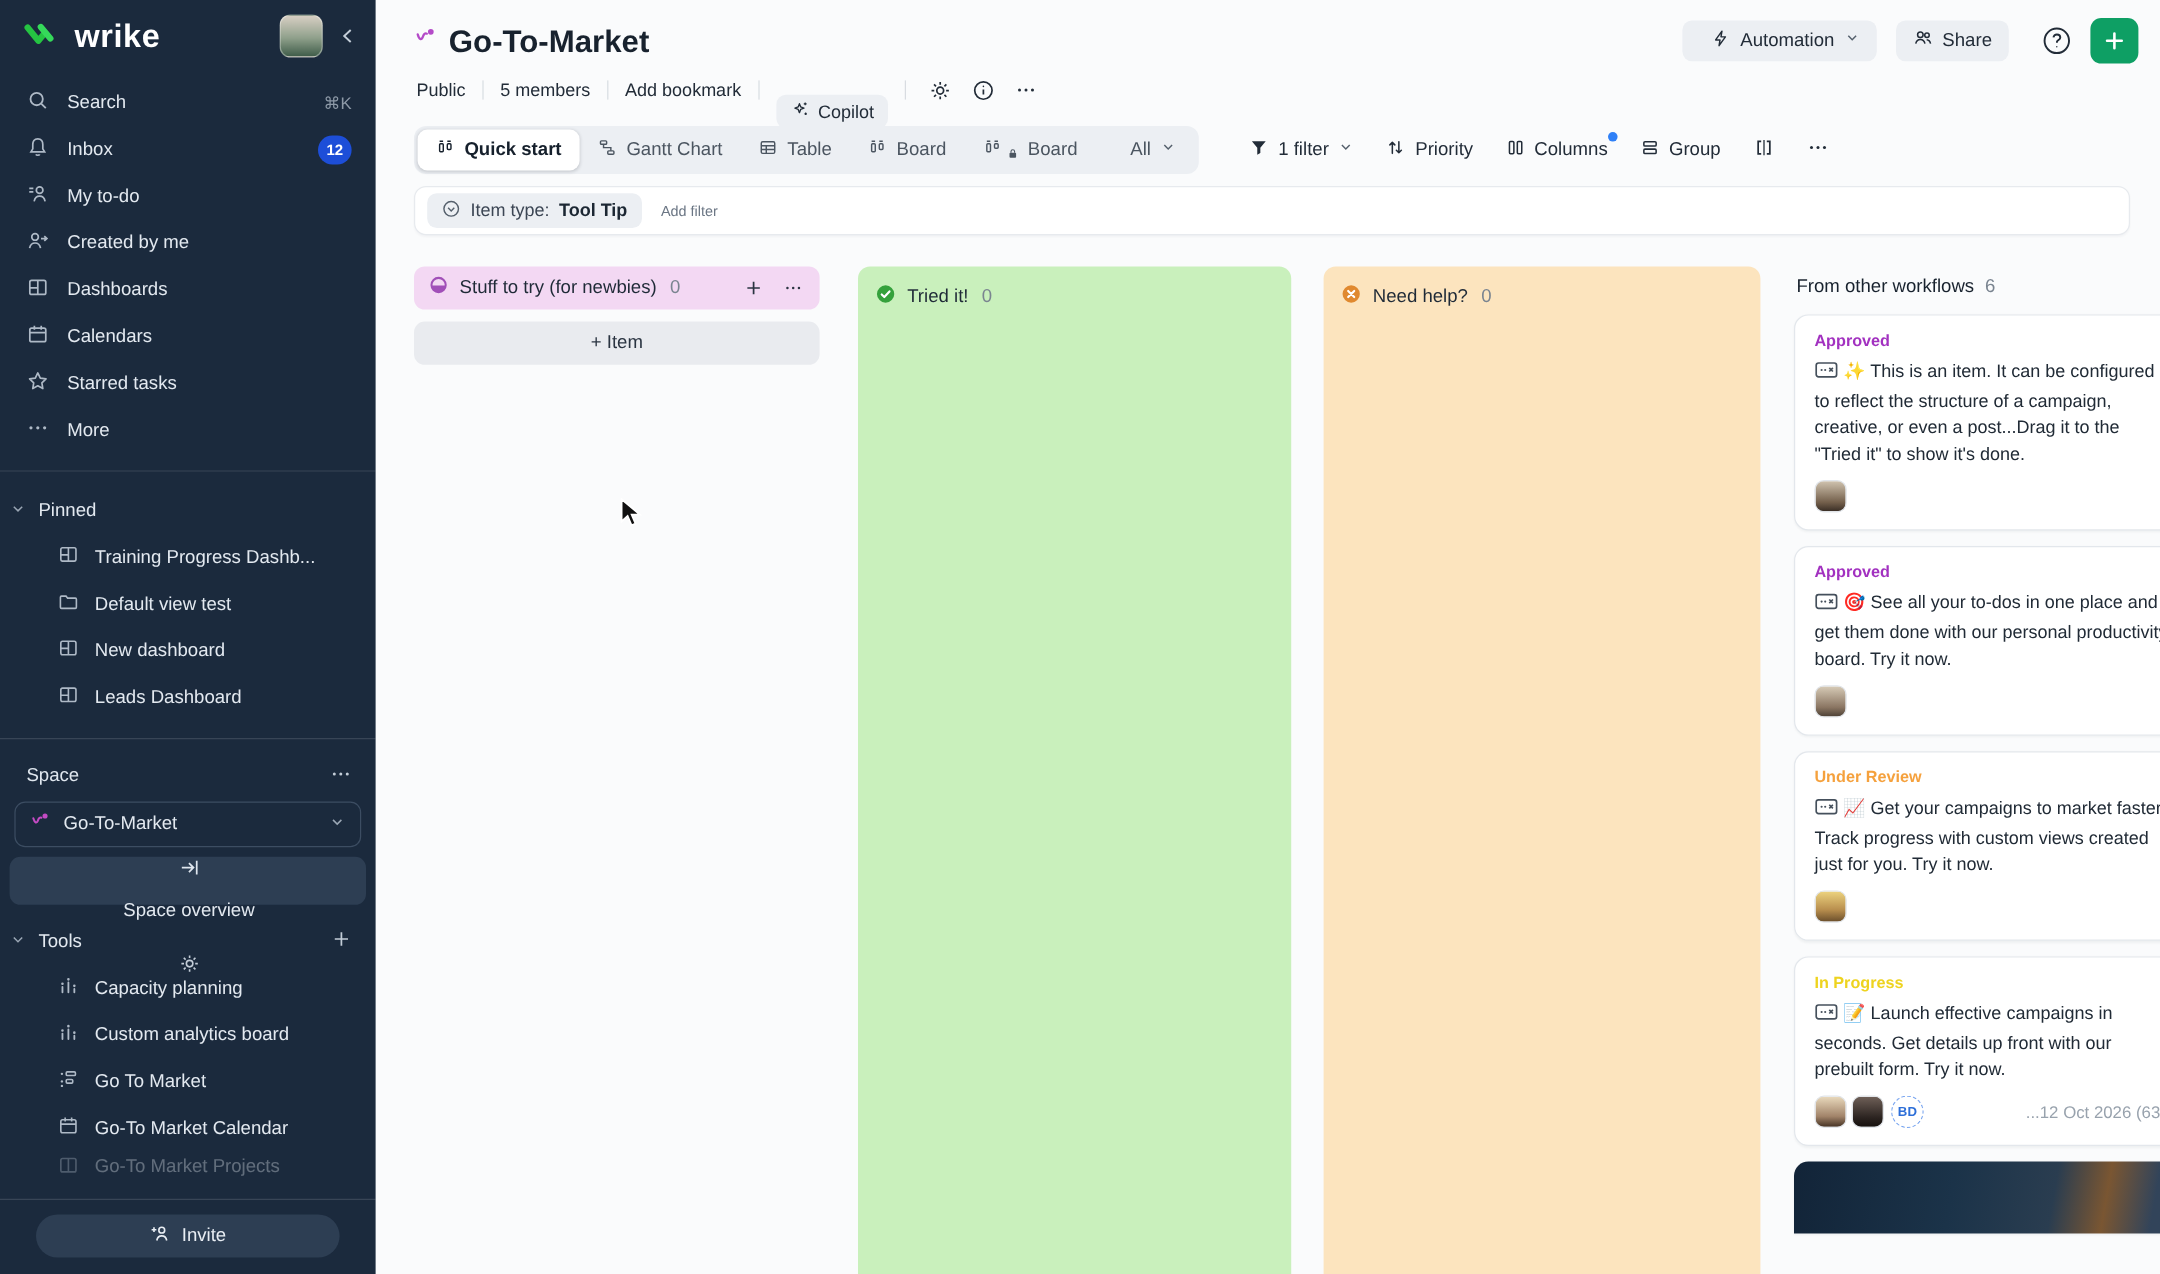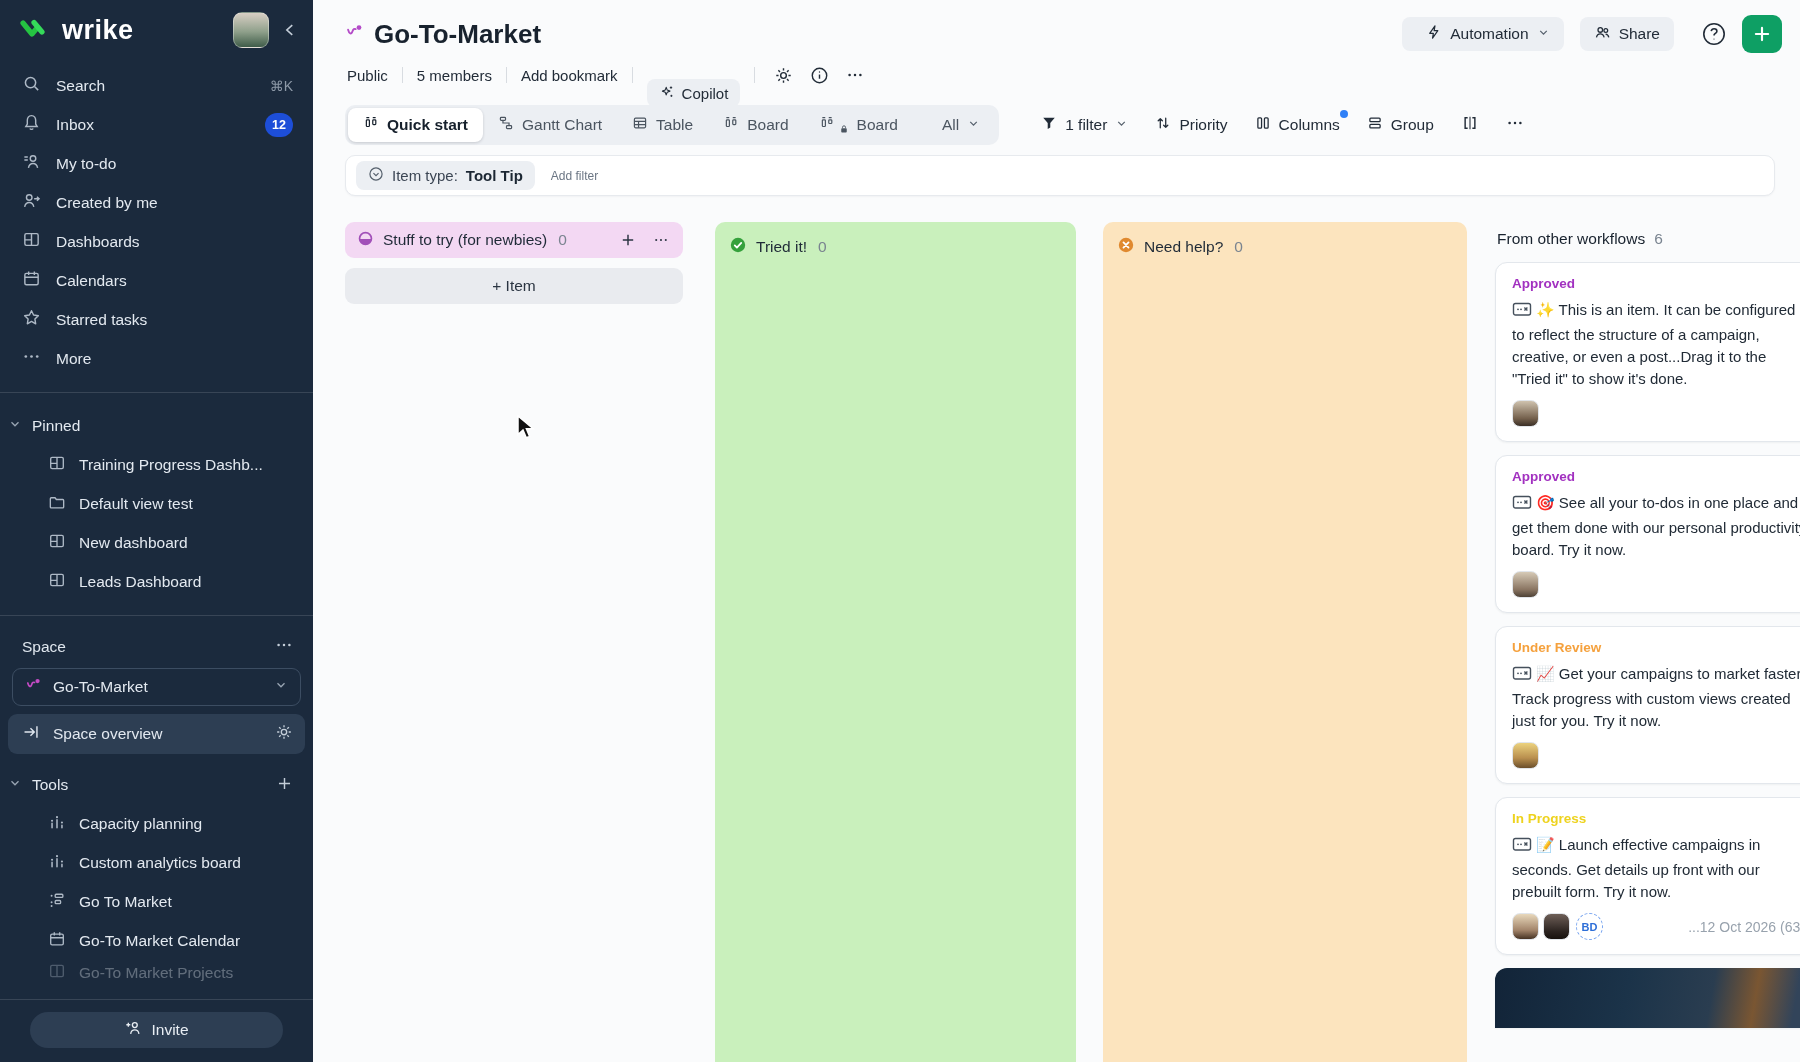--- a/index.html
+++ b/index.html
@@ -21,21 +21,21 @@
   .badge { background:#1d4ed8; color:#fff; font-size:12.5px; font-weight:bold; min-width:24px; height:24px; border-radius:12px; display:flex; align-items:center; justify-content:center; padding:0 7px; }
   .sdivider { border-top:1px solid rgba(255,255,255,.13); margin:14px 0; }
   .ssec-head { display:flex; align-items:center; gap:10px; height:38px; padding:0 20px 0 8px; font-size:15.5px; cursor:pointer; }
   .ssec-head .spc { flex:1; }
   .sub-item { display:flex; align-items:center; gap:13px; height:39px; padding:0 16px 0 48px; font-size:15.5px; cursor:pointer; white-space:nowrap; }
   .sub-item .ic { color:#aeb9c6; flex:none; }
   .space-row { display:flex; align-items:center; height:34px; padding:0 20px 0 22px; font-size:15.5px; color:#dfe6ee; }
   .space-row .spc { flex:1; }
   .space-selector { margin:4px 12px 8px; height:38px; border:1px solid #3c4d62; border-radius:9px; display:flex; align-items:center; gap:11px; padding:0 12px; font-size:15.5px; cursor:pointer; }
   .space-selector .spc { flex:1; }
-  .space-overview { margin:0 8px; height:40px; background:#2d3e53; border-radius:9px; display:flex; align-items:center; gap:13px; padding:0 12px 0 14px; font-size:15.5px; cursor:pointer; }
+  .space-overview { margin:0 8px; height:40px; background:#2d3e53; border-radius:9px; display:flex; align-items:center; gap:13px; padding:0 12px 0 14px; font-size:15.5px; cursor:pointer;flex-direction:column; }
   .space-overview .spc { flex:1; }
   .faded { opacity:.35; }
   .invite-bar { margin-top:auto; border-top:1px solid rgba(255,255,255,.13); padding:12px 30px 14px; }
   .invite-btn { height:36px; background:#2d3e53; border-radius:18px; display:flex; align-items:center; justify-content:center; gap:9px; font-size:15.5px; color:#e8edf3; cursor:pointer; }
 
   
   .main { position:absolute; left:313px; top:0; right:0; bottom:0; background:#fafbfc; }
   .hdr-row1 { position:absolute; left:32px; right:18px; top:14px; height:40px; display:flex; align-items:center; }
   .title-ic { margin-right:10px; }
   .page-title { font-size:26px; font-weight:bold; color:#18222e; }

